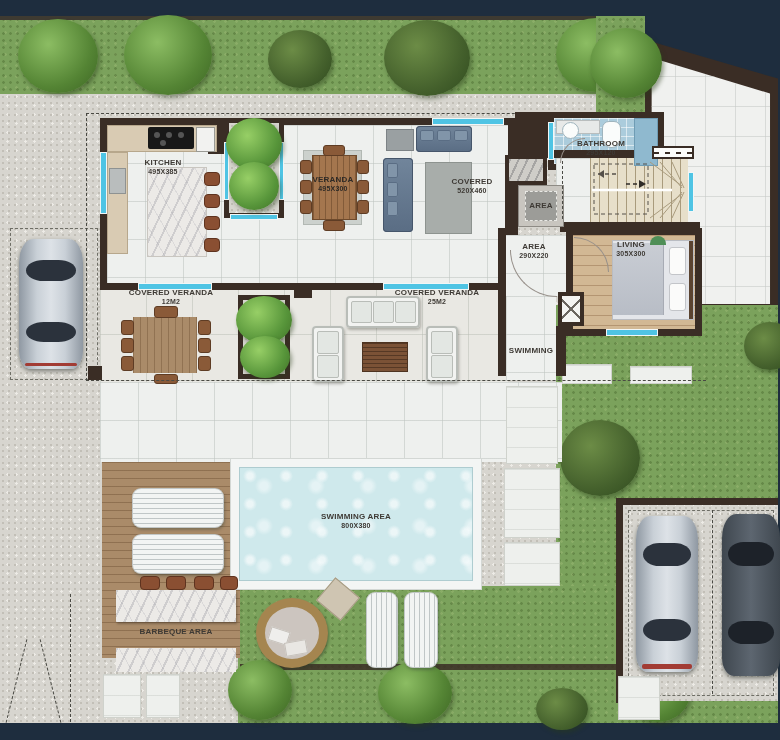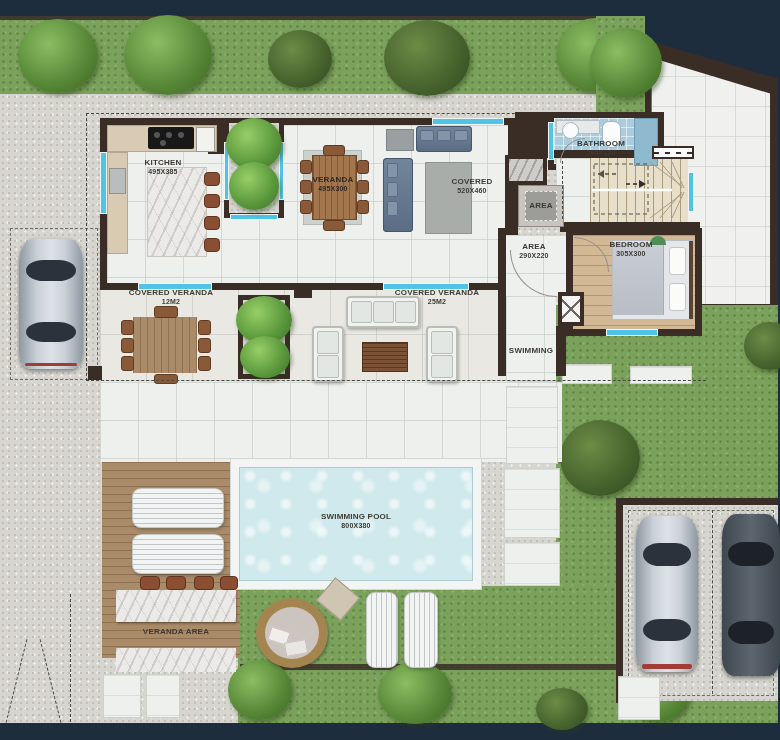--- a/index.html
+++ b/index.html
@@ -343,35 +343,35 @@
     <span class="dm">295X120</span>
   </div>
   <div class="lbl" style="left:541px;top:206px">
     <span class="nm">AREA</span>
   </div>
   <div class="lbl" style="left:534px;top:251px">
     <span class="nm">AREA</span>
     <span class="dm">290X220</span>
   </div>
   <div class="lbl" style="left:631px;top:249px">
-    <span class="nm">BEDROOM</span>
+    <span class="nm">LIVING</span>
     <span class="dm">305X300</span>
   </div>
   <div class="lbl" style="left:171px;top:297px">
     <span class="nm">COVERED VERANDA</span>
     <span class="dm">12M2</span>
   </div>
   <div class="lbl" style="left:437px;top:297px">
     <span class="nm">COVERED VERANDA</span>
     <span class="dm">25M2</span>
   </div>
   <div class="lbl" style="left:531px;top:351px">
     <span class="nm">SWIMMING</span>
   </div>
   <div class="lbl" style="left:356px;top:521px">
-    <span class="nm">SWIMMING POOL</span>
+    <span class="nm">SWIMMING AREA</span>
     <span class="dm">800X380</span>
   </div>
   <div class="lbl" style="left:176px;top:632px">
-    <span class="nm">VERANDA AREA</span>
+    <span class="nm">BARBEQUE AREA</span>
   </div>
 
 </div>
 
 </body></html>

